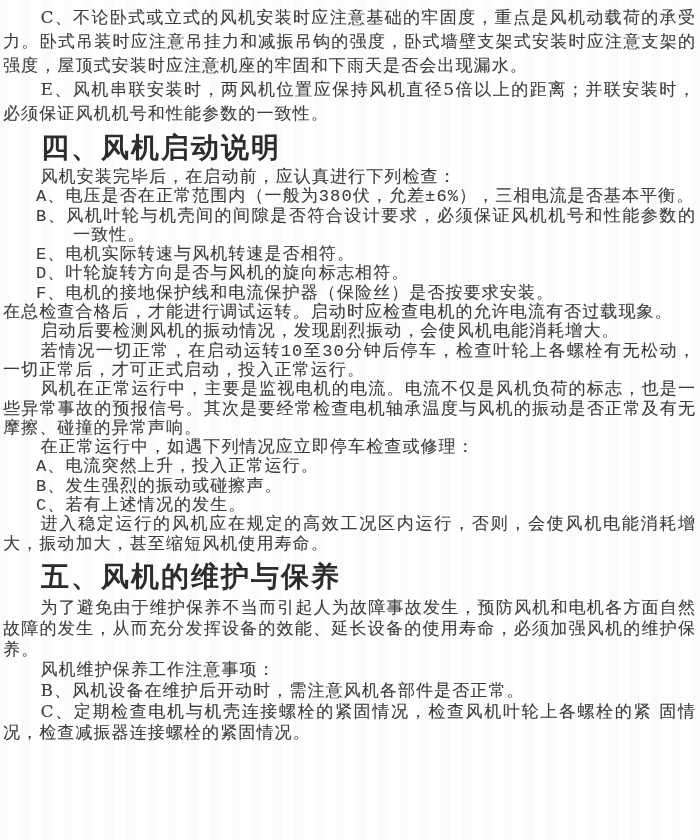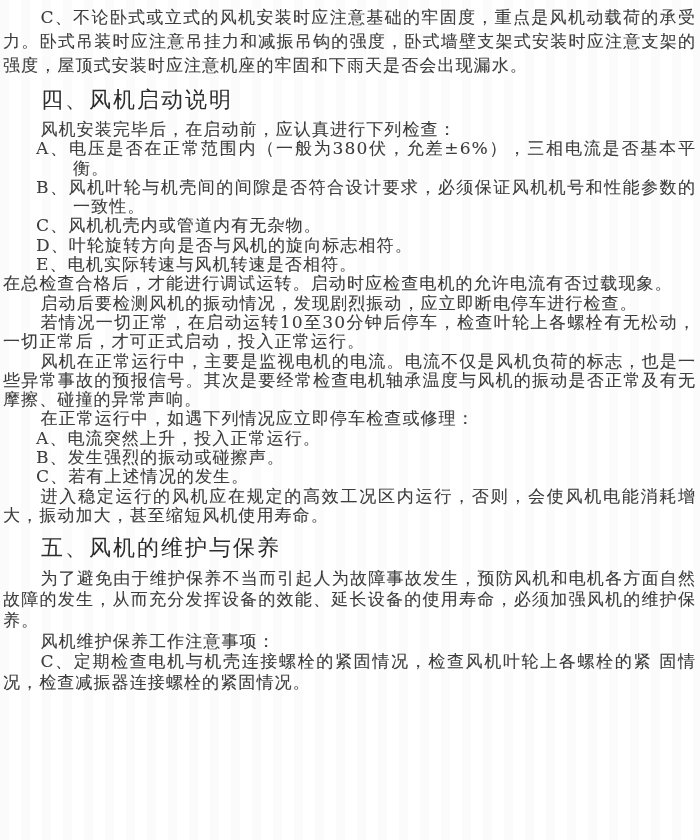--- a/index.html
+++ b/index.html
@@ -17,67 +17,69 @@
       #ffffff;
     font-family: "DejaVu Serif", "Liberation Serif", serif;
     font-size: 17px;
     letter-spacing: 1.1px;
     color: #3d3d3d;
     text-align: justify;
     text-shadow: 0.3px 0.3px 0 rgba(40,40,40,0.25);
   }
   .b { margin: 0; }
   .intro .b { line-height: 24px; }
-  .s4 .b { line-height: 19.3px; }
+  .s4 .b { line-height: 19.3px; font-family: Liberation Mono, monospace; }
   .s5 .b { line-height: 20.8px; }
   .ind { text-indent: 2.2em; }
   .flush { text-indent: 0; }
   .li { padding-left: 70px; text-indent: -37px; }
   .heading {
     margin: 9px 0 7px 38px;
     font-family: "DejaVu Sans", "Liberation Sans", sans-serif;
-    font-size: 22px;
+    font-size: 28px;
     line-height: 27px;
-    font-weight: 400;
+    font-weight: 700;
     letter-spacing: 2px;
     color: #2c2c2c;
     text-indent: 0;
     text-shadow: none;
   }
 </style>
 </head>
 <body>
 
 <div class="page">
 
   <section class="intro">
     <p class="b ind">C、不论卧式或立式的风机安装时应注意基础的牢固度，重点是风机动载荷的承受力。卧式吊装时应注意吊挂力和减振吊钩的强度，卧式墙壁支架式安装时应注意支架的强度，屋顶式安装时应注意机座的牢固和下雨天是否会出现漏水。</p>
+    <p class="b ind">E、风机串联安装时，两风机位置应保持风机直径5倍以上的距离；并联安装时，必须保证风机机号和性能参数的一致性。</p>
   </section>
 
   <h2 class="heading">四、风机启动说明</h2>
 
   <section class="s4">
     <p class="b ind">风机安装完毕后，在启动前，应认真进行下列检查：</p>
     <p class="b li">A、电压是否在正常范围内（一般为380伏，允差±6%），三相电流是否基本平衡。</p>
     <p class="b li">B、风机叶轮与机壳间的间隙是否符合设计要求，必须保证风机机号和性能参数的一致性。</p>
-    <p class="b li">C、风机机壳内或管道内有无杂物。</p>
+    <p class="b li">E、电机实际转速与风机转速是否相符。</p>
     <p class="b li">D、叶轮旋转方向是否与风机的旋向标志相符。</p>
-    <p class="b li">E、电机实际转速与风机转速是否相符。</p>
+    <p class="b li">F、电机的接地保护线和电流保护器（保险丝）是否按要求安装。</p>
     <p class="b flush">在总检查合格后，才能进行调试运转。启动时应检查电机的允许电流有否过载现象。</p>
-    <p class="b ind">启动后要检测风机的振动情况，发现剧烈振动，应立即断电停车进行检查。</p>
+    <p class="b ind">启动后要检测风机的振动情况，发现剧烈振动，会使风机电能消耗增大。</p>
     <p class="b ind">若情况一切正常，在启动运转10至30分钟后停车，检查叶轮上各螺栓有无松动，一切正常后，才可正式启动，投入正常运行。</p>
     <p class="b ind">风机在正常运行中，主要是监视电机的电流。电流不仅是风机负荷的标志，也是一些异常事故的预报信号。其次是要经常检查电机轴承温度与风机的振动是否正常及有无摩擦、碰撞的异常声响。</p>
     <p class="b ind">在正常运行中，如遇下列情况应立即停车检查或修理：</p>
     <p class="b li">A、电流突然上升，投入正常运行。</p>
     <p class="b li">B、发生强烈的振动或碰擦声。</p>
     <p class="b li">C、若有上述情况的发生。</p>
     <p class="b ind">进入稳定运行的风机应在规定的高效工况区内运行，否则，会使风机电能消耗增大，振动加大，甚至缩短风机使用寿命。</p>
   </section>
 
   <h2 class="heading">五、风机的维护与保养</h2>
 
   <section class="s5">
     <p class="b ind">为了避免由于维护保养不当而引起人为故障事故发生，预防风机和电机各方面自然故障的发生，从而充分发挥设备的效能、延长设备的使用寿命，必须加强风机的维护保养。</p>
     <p class="b ind">风机维护保养工作注意事项：</p>
+    <p class="b ind">B、风机设备在维护后开动时，需注意风机各部件是否正常。</p>
     <p class="b ind">C、定期检查电机与机壳连接螺栓的紧固情况，检查风机叶轮上各螺栓的紧 固情况，检查减振器连接螺栓的紧固情况。</p>
   </section>
 
 </div>
 
 </body></html>

